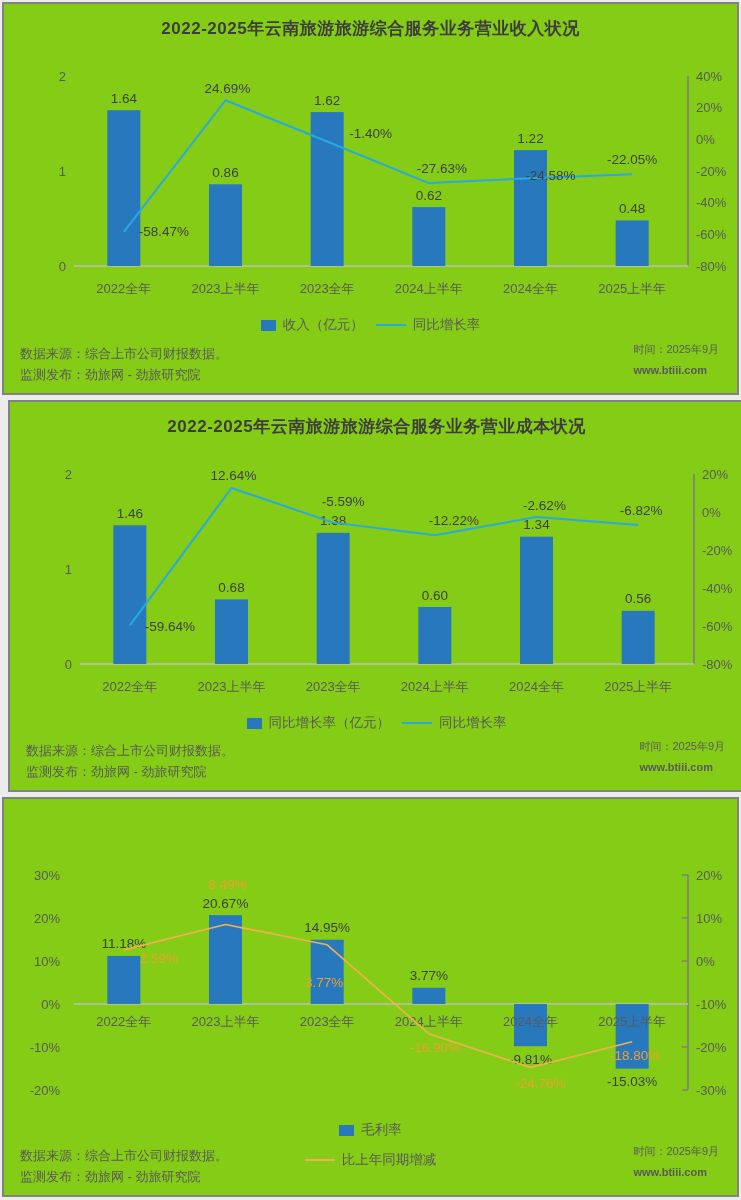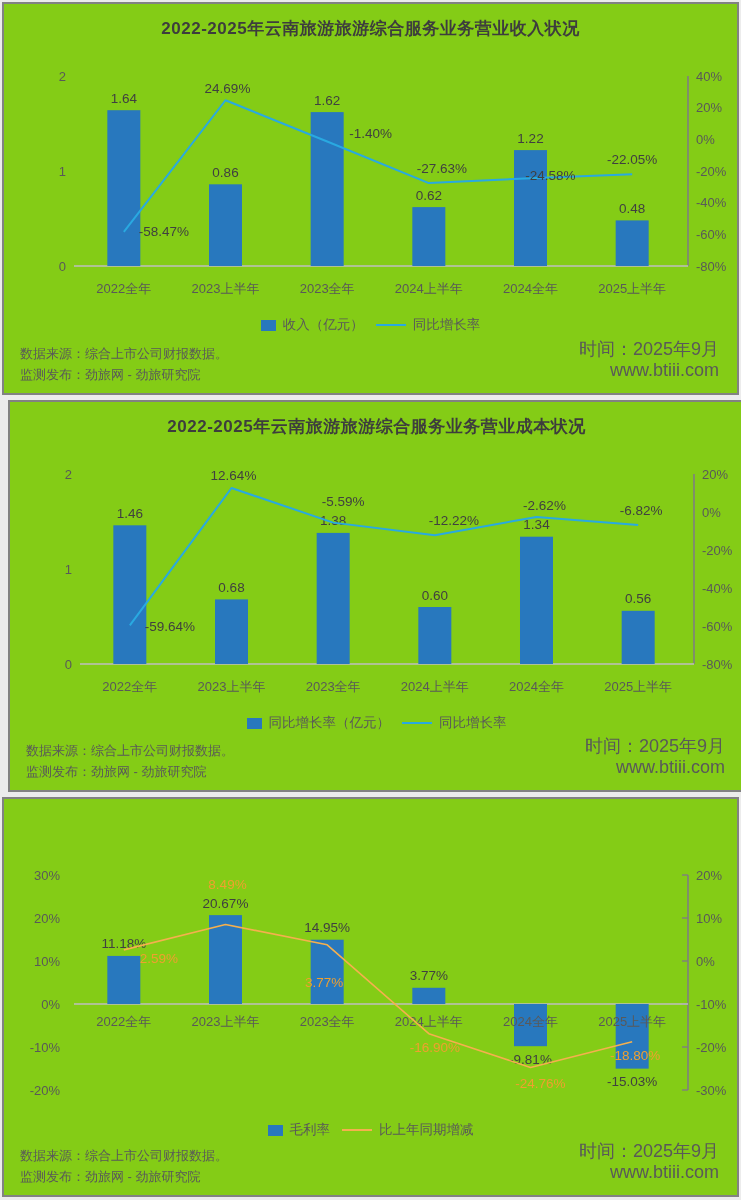--- a/index.html
+++ b/index.html
@@ -33,34 +33,33 @@
   }
   svg.plot{position:absolute;top:0;left:0;z-index:1;}
   .legend{
     position:absolute;left:0;right:0;
     display:flex;justify-content:center;align-items:center;
     gap:12px;
     font-size:13.5px;color:#595959;
     z-index:2;
   }
   .panel.h1 .legend,.panel.h2 .legend{top:312px;}
-  .panel.h3 .legend{top:322px;}
+  .panel.h3 .legend{top:322px;flex-direction:column;}
   .legend-item{display:flex;align-items:center;}
   .swatch-bar{display:inline-block;width:15px;height:11px;margin-right:7px;}
   .swatch-line{display:inline-block;width:30px;height:0;border-top:2px solid;margin-right:7px;}
   .footer-left{
     position:absolute;left:16px;bottom:8px;
     font-size:13px;color:#595959;line-height:21px;z-index:2;
   }
   .footer-right{
     position:absolute;right:18px;bottom:12px;
-    text-align:right;
-    font-size:18px;color:#595959;line-height:21px;z-index:2;
-  }
-  .footer-right .site{font-weight:normal;}
+    font-size:11px;color:#595959;line-height:21px;z-index:2;
+  }
+  .footer-right .site{font-weight:bold;}
 </style>
 </head>
 <body>
 
 <div class="panel h1">
   <div class="chart-title">2022-2025年云南旅游旅游综合服务业务营业收入状况</div>
   <svg class="plot" id="plot-0" width="733" height="389">
       <text x="62" y="72" text-anchor="end" dominant-baseline="central" font-size="13" fill="#595959" font-family="&quot;Liberation Sans&quot;,&quot;DejaVu Sans&quot;,sans-serif">2</text>
       <text x="62" y="167" text-anchor="end" dominant-baseline="central" font-size="13" fill="#595959" font-family="&quot;Liberation Sans&quot;,&quot;DejaVu Sans&quot;,sans-serif">1</text>
       <text x="62" y="262" text-anchor="end" dominant-baseline="central" font-size="13" fill="#595959" font-family="&quot;Liberation Sans&quot;,&quot;DejaVu Sans&quot;,sans-serif">0</text>

